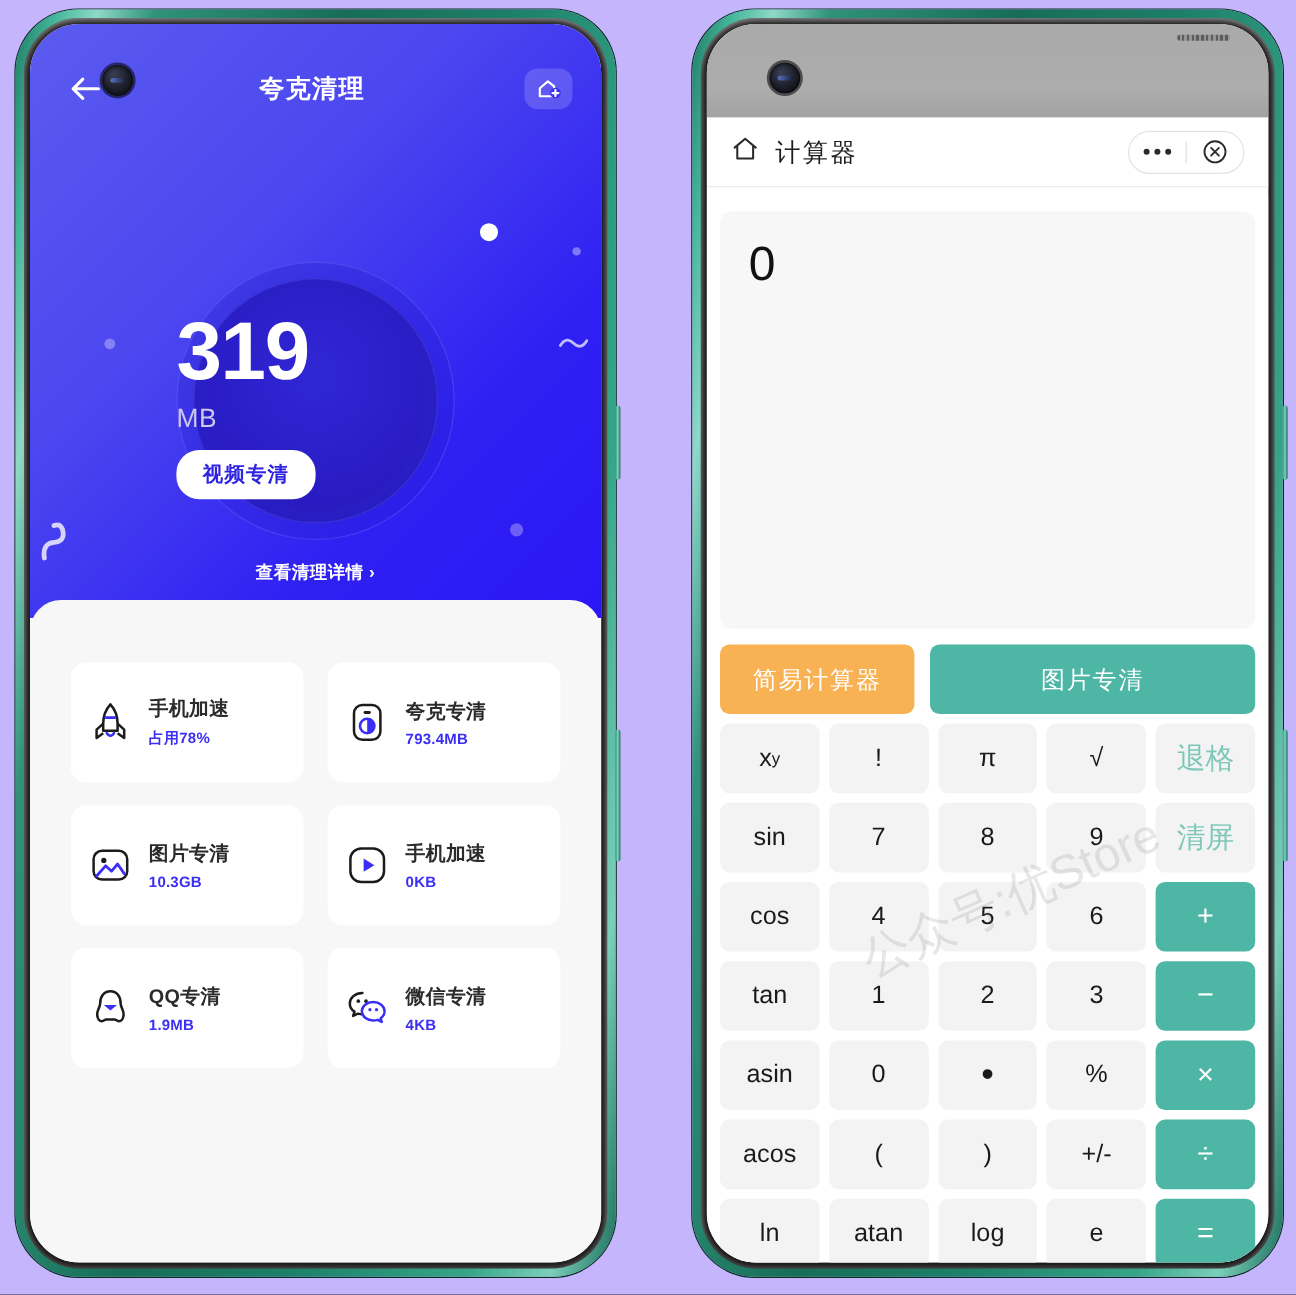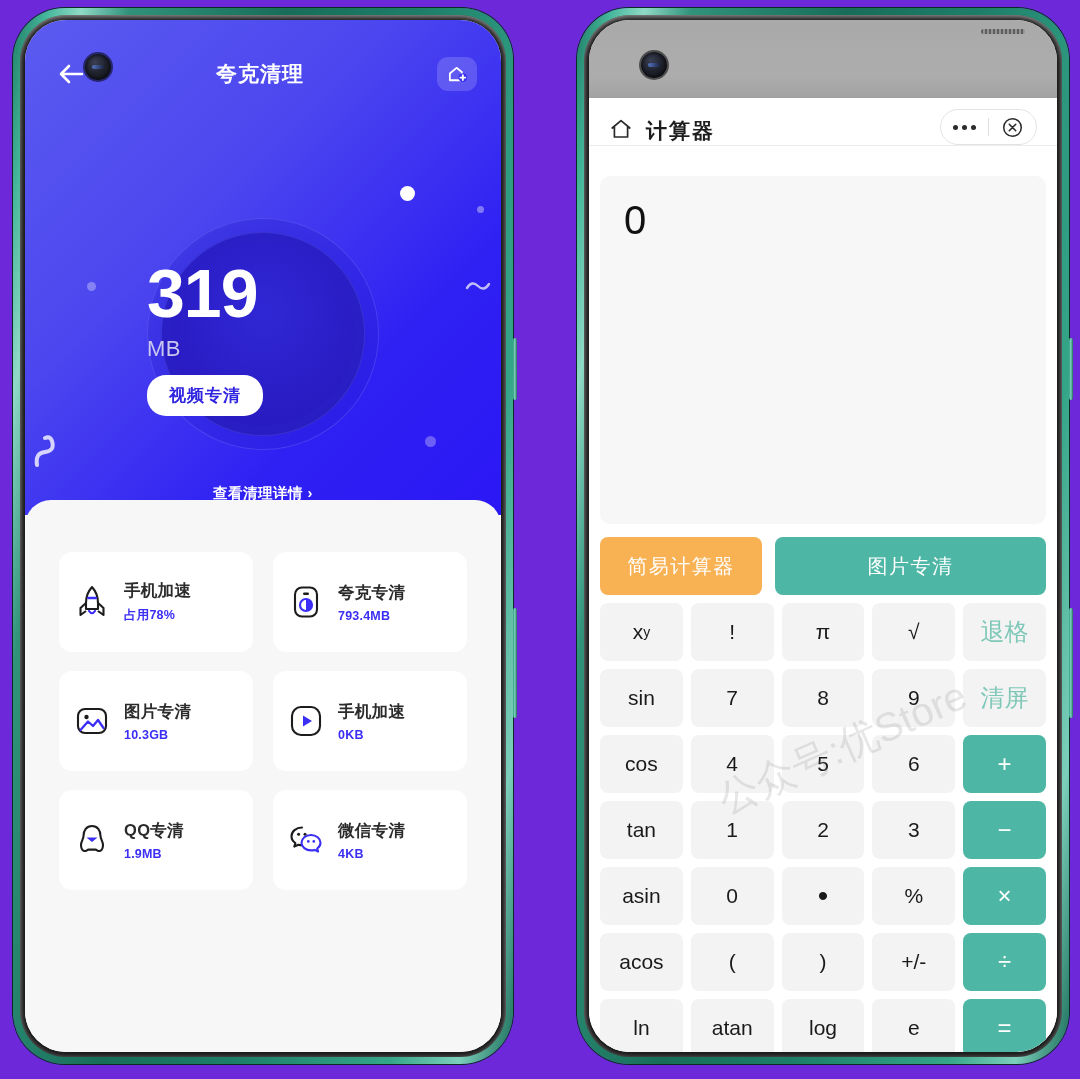--- a/index.html
+++ b/index.html
@@ -2,21 +2,21 @@
 <html><head>
 <meta charset="utf-8">
 <style>
   * { box-sizing: border-box; margin: 0; padding: 0; }
   html, body {
     width: 1080px; height: 1079px;
     background: #000;
     font-family: "Liberation Sans", "DejaVu Sans", sans-serif;
     overflow: hidden;
   }
-  #stage { position: relative; width: 1080px; height: 1079px; background: #6d28d9; }
+  #stage { position: relative; width: 1080px; height: 1079px; background: #c4b5fd; }
 
   
   .phone {
     position: absolute;
     border-radius: 52px;
     padding: 7px;
     background:
       linear-gradient(100deg,
         #1d7a63 0%, #45b79a 5%, #8fd9c6 10%, #2f9279 17%,
         #176d58 40%, #1d7f68 60%, #35a588 82%, #7ccfba 92%, #1b6e59 100%);
@@ -108,21 +108,21 @@
   }
   .gauge-num { color: #fff; font-size: 68px; font-weight: 700; line-height: 1; letter-spacing: -1px; }
   .gauge-unit { color: #c9c6ef; font-size: 22px; font-weight: 400; margin-top: 9px; letter-spacing: .5px; }
   .gauge-btn {
     margin-top: 13px; background: #fff; color: #2f24e0;
     font-size: 17px; font-weight: 700; border: none;
     padding: 9px 22px; border-radius: 19px; cursor: pointer; letter-spacing: 1px;
   }
   .ql-detail {
     position: absolute; left: 0; top: 448px; width: 100%;
-    text-align: center; color: #fff; font-size: 14.5px; font-weight: 700; letter-spacing: .5px; margin-top: 16px;
+    text-align: center; color: #fff; font-size: 14.5px; font-weight: 700; letter-spacing: .5px;
   }
   .ql-sheet {
     position: absolute; left: 0; top: 480px; width: 100%; bottom: 0;
     background: #f7f7f8; border-radius: 26px 26px 0 0;
   }
   .ql-grid {
     padding: 52px 34px 0 34px;
     display: grid; grid-template-columns: 1fr 1fr; gap: 19px 20px;
   }
   .ql-card {
@@ -138,24 +138,23 @@
   .rc-status {
     position: absolute; left: 0; top: 0; width: 100%; height: 78px;
     background: linear-gradient(180deg,#a9a9a9,#adadad 70%,#a2a2a2);
   }
   .earpiece {
     position: absolute; right: 32px; top: 9px; width: 44px; height: 5px; border-radius: 3px;
     background: repeating-linear-gradient(90deg,#4a4a4a 0 2px,#8e8e8e 2px 4px);
     opacity: .8;
   }
   .rc-appbar {
-    position: absolute; left: 0; top: 78px; width: 100%; height: 48px;
-    background: #fff; display: flex; align-items: flex-end; padding: 0 20px;
+    position: absolute; left: 0; top: 78px; width: 100%; height: 58px;
+    background: #fff; display: flex; align-items: center; padding: 0 20px;
     border-bottom: 1px solid #ececec;
-    font-weight: bold;
   }
   .rc-title { font-size: 21px; color: #1d1d1d; margin-left: 13px; letter-spacing: 2px; }
   .rc-caps {
     margin-left: auto; display: flex; align-items: center;
     border: 1px solid #e3e3e3; border-radius: 19px; height: 36px; background: #fff;
   }
   .rc-cap { width: 47px; height: 100%; display: flex; align-items: center; justify-content: center; cursor: pointer; }
   .rc-cap-div { width: 1px; height: 18px; background: #dedede; }
   .rc-dots { display: flex; gap: 4px; }
   .rc-dots i { width: 5px; height: 5px; border-radius: 50%; background: #2b2b2b; display: block; }

